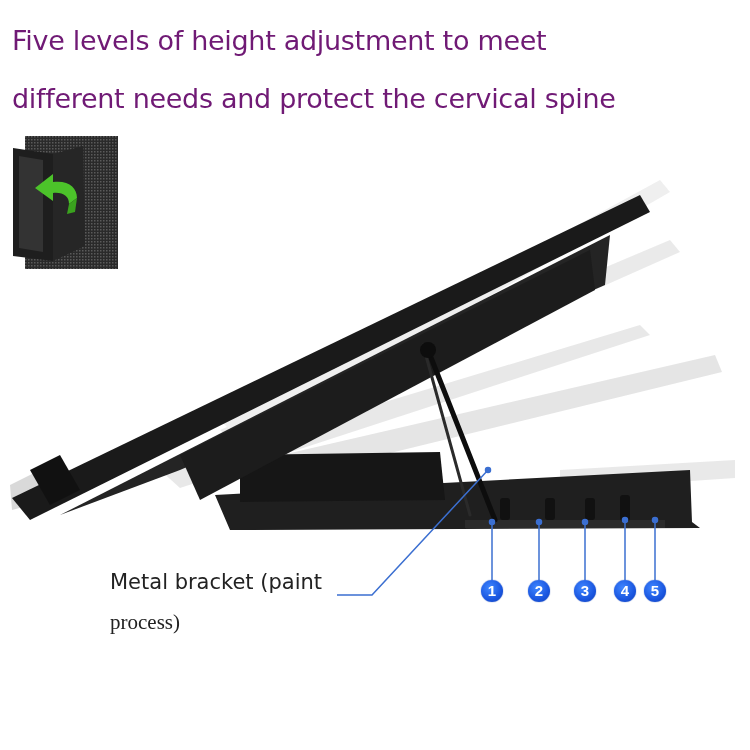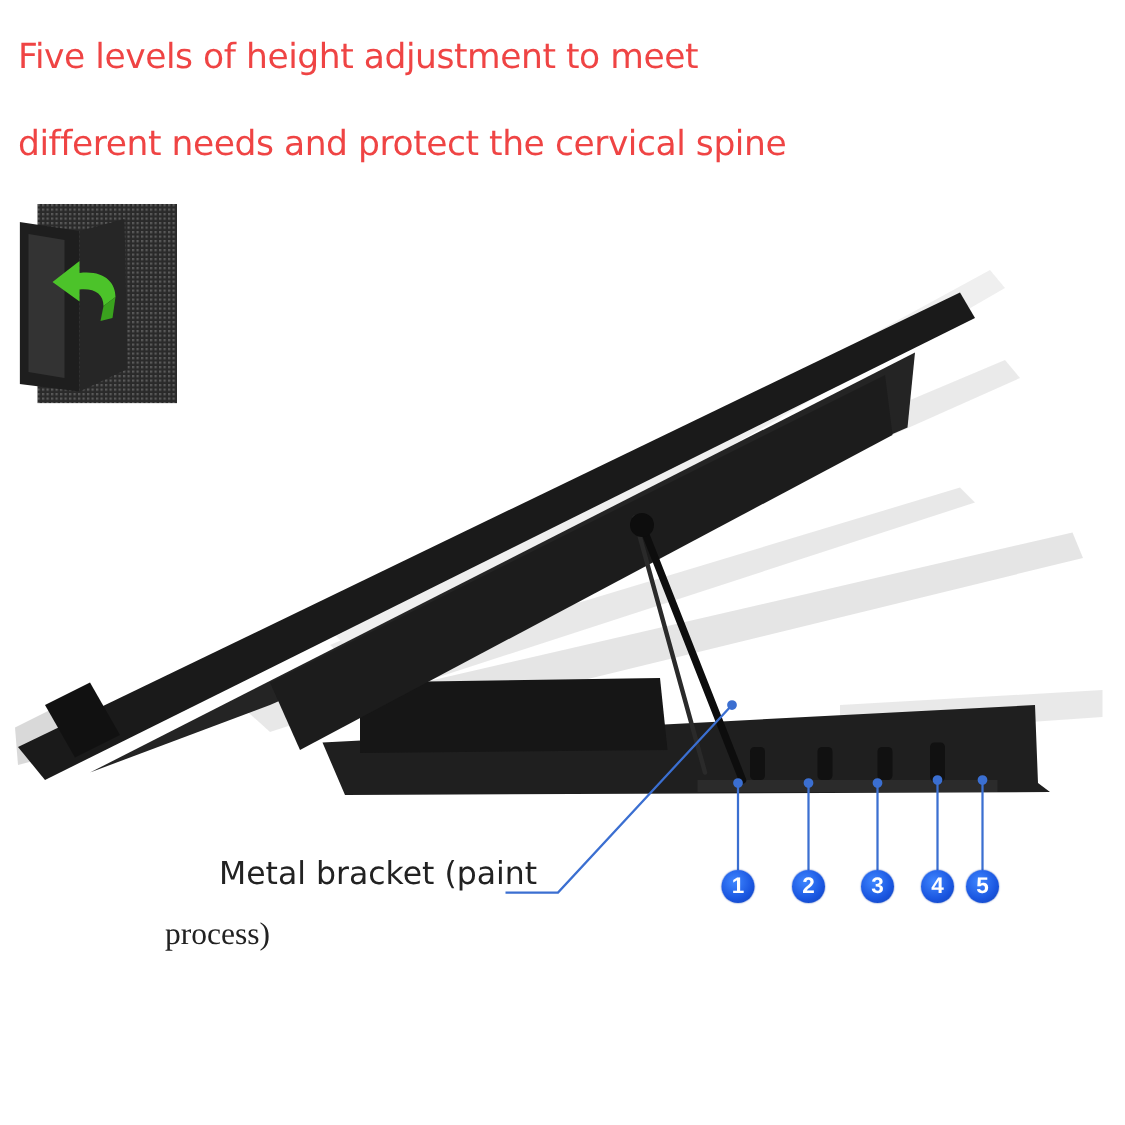--- a/index.html
+++ b/index.html
@@ -1,24 +1,24 @@
 <!DOCTYPE html>
 <html><head>
 <meta charset="utf-8">
 <style>
   html, body { margin: 0; padding: 0; background: #ffffff; }
   body { width: 750px; height: 750px; position: relative; overflow: hidden;
          font-family: "DejaVu Sans", "Liberation Sans", sans-serif; color: #111; }
-  .headline { position: absolute; left: 12px; font-size: 23px; line-height: 1; letter-spacing: -0.3px; color: #ef4444; white-space: nowrap; }
+  .headline { position: absolute; left: 12px; font-size: 27px; line-height: 1; letter-spacing: -0.3px; color: #701a75; white-space: nowrap; }
   .h1 { top: 27px; }
   .h2 { top: 85px; }
   .inset { position: absolute; left: 13px; top: 136px; width: 105px; height: 133px; overflow: hidden; }
   .stage { position: absolute; left: 0; top: 180px; width: 750px; height: 380px; }
   .caption { position: absolute; left: 110px; font-size: 21px; line-height: 1; color: #222; white-space: nowrap; }
-  .cap1 { top: 572px; margin-left: 36px; }
+  .cap1 { top: 572px; }
   .cap2 { top: 612px; font-family: Liberation Serif, serif; }
   .badge { position: absolute; width: 22px; height: 22px; border-radius: 50%;
            background: radial-gradient(circle at 40% 35%, #3f86ff 0%, #1a56e0 60%, #0f3fb5 100%);
            color: #fff; font-size: 15px; font-weight: bold; text-align: center; line-height: 22px;
            font-family: "Liberation Sans", sans-serif; box-shadow: 0 0 1px #0d3aa8; }
   .leaders { position: absolute; left: 0; top: 0; width: 750px; height: 750px; pointer-events: none; }
 </style>
 </head>
 <body>
 

